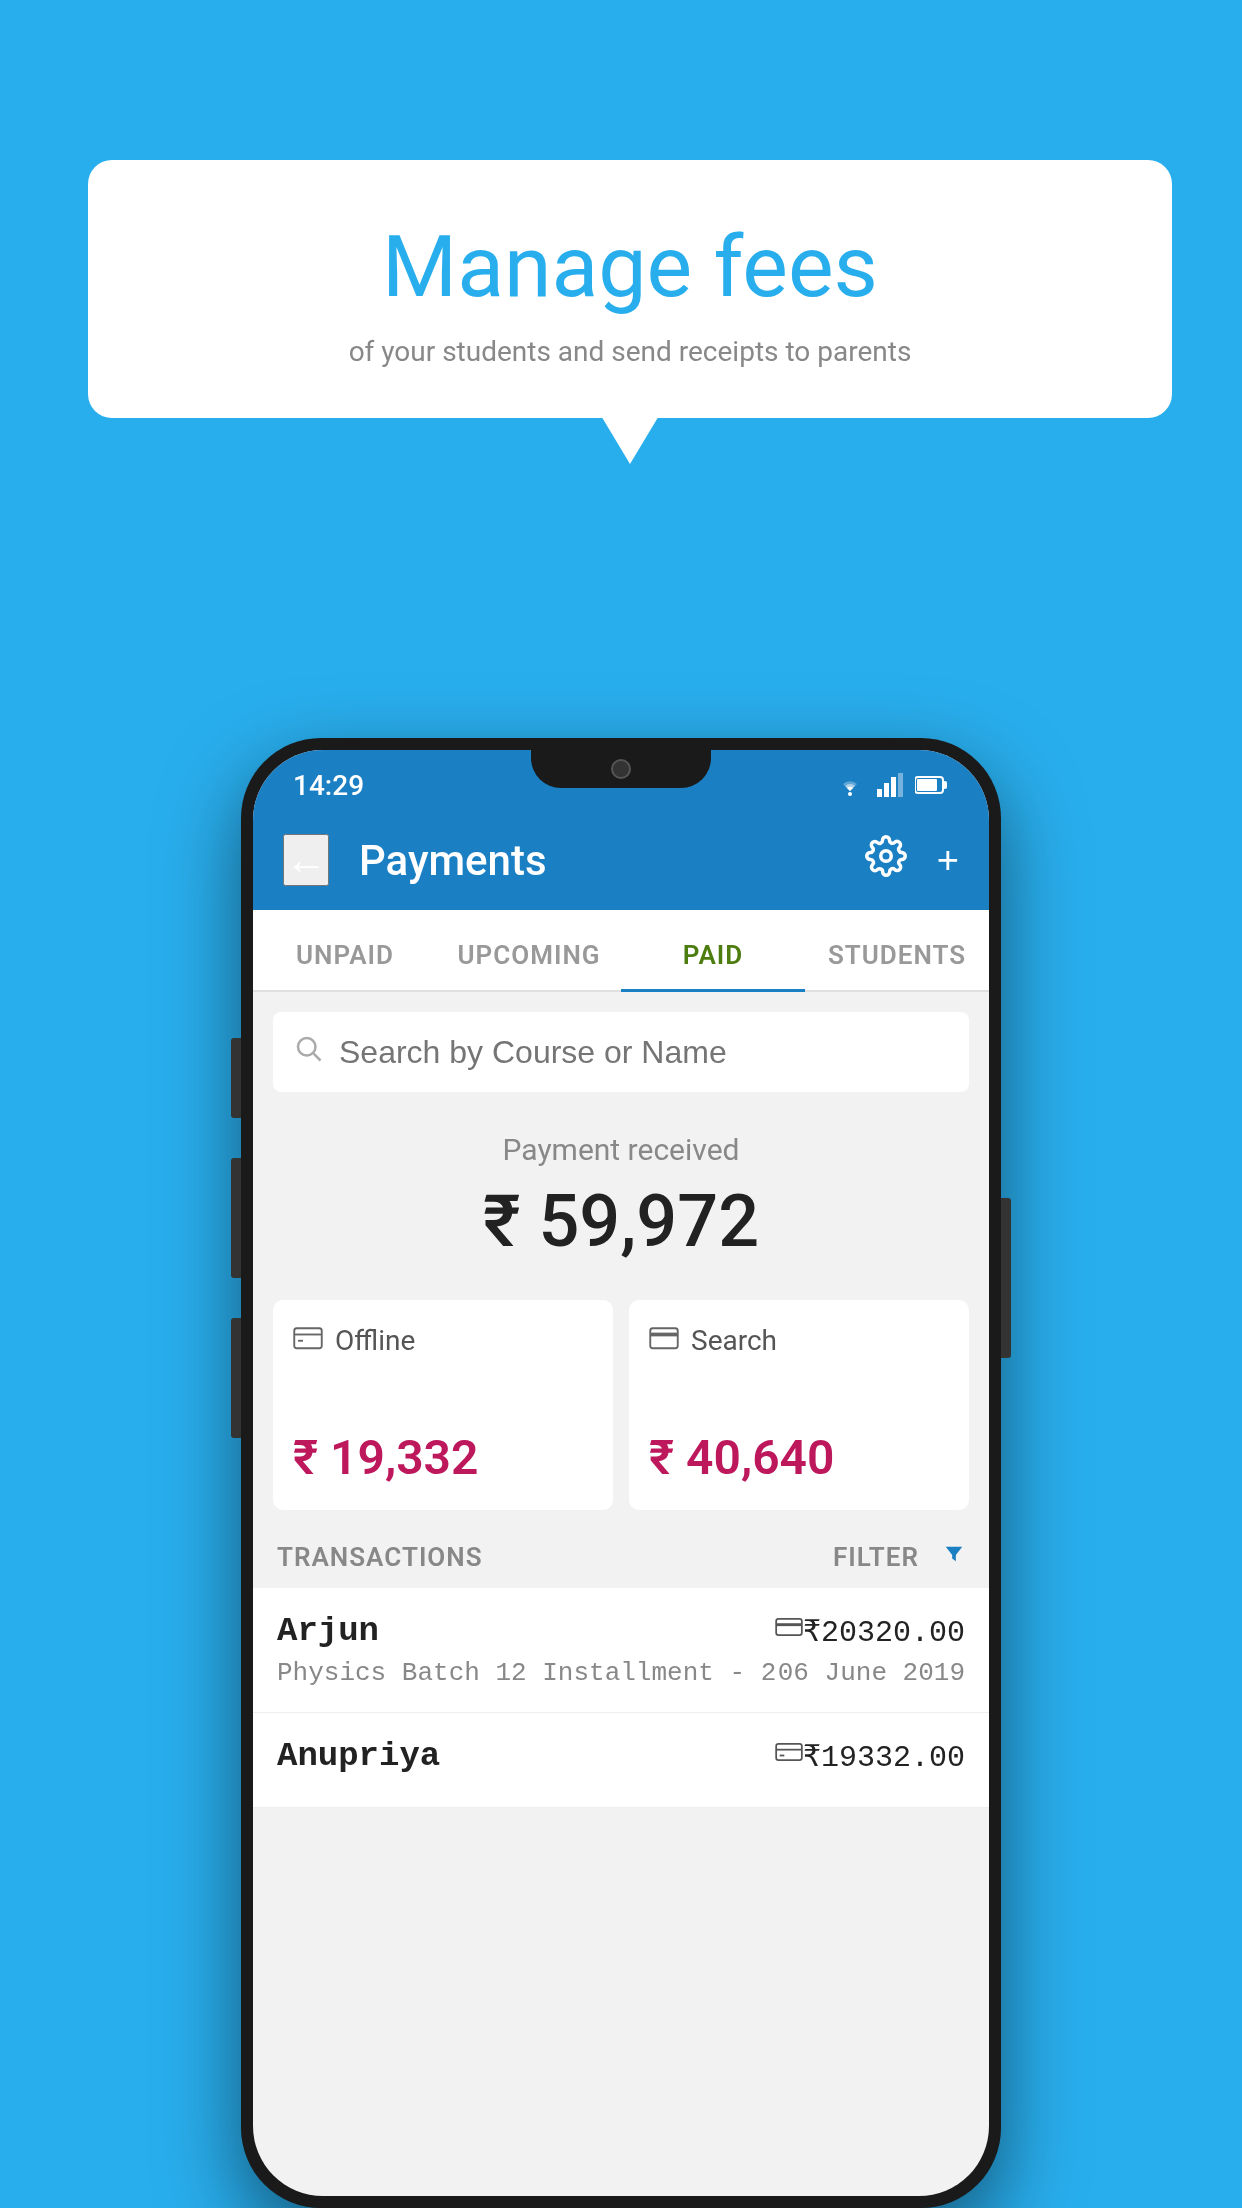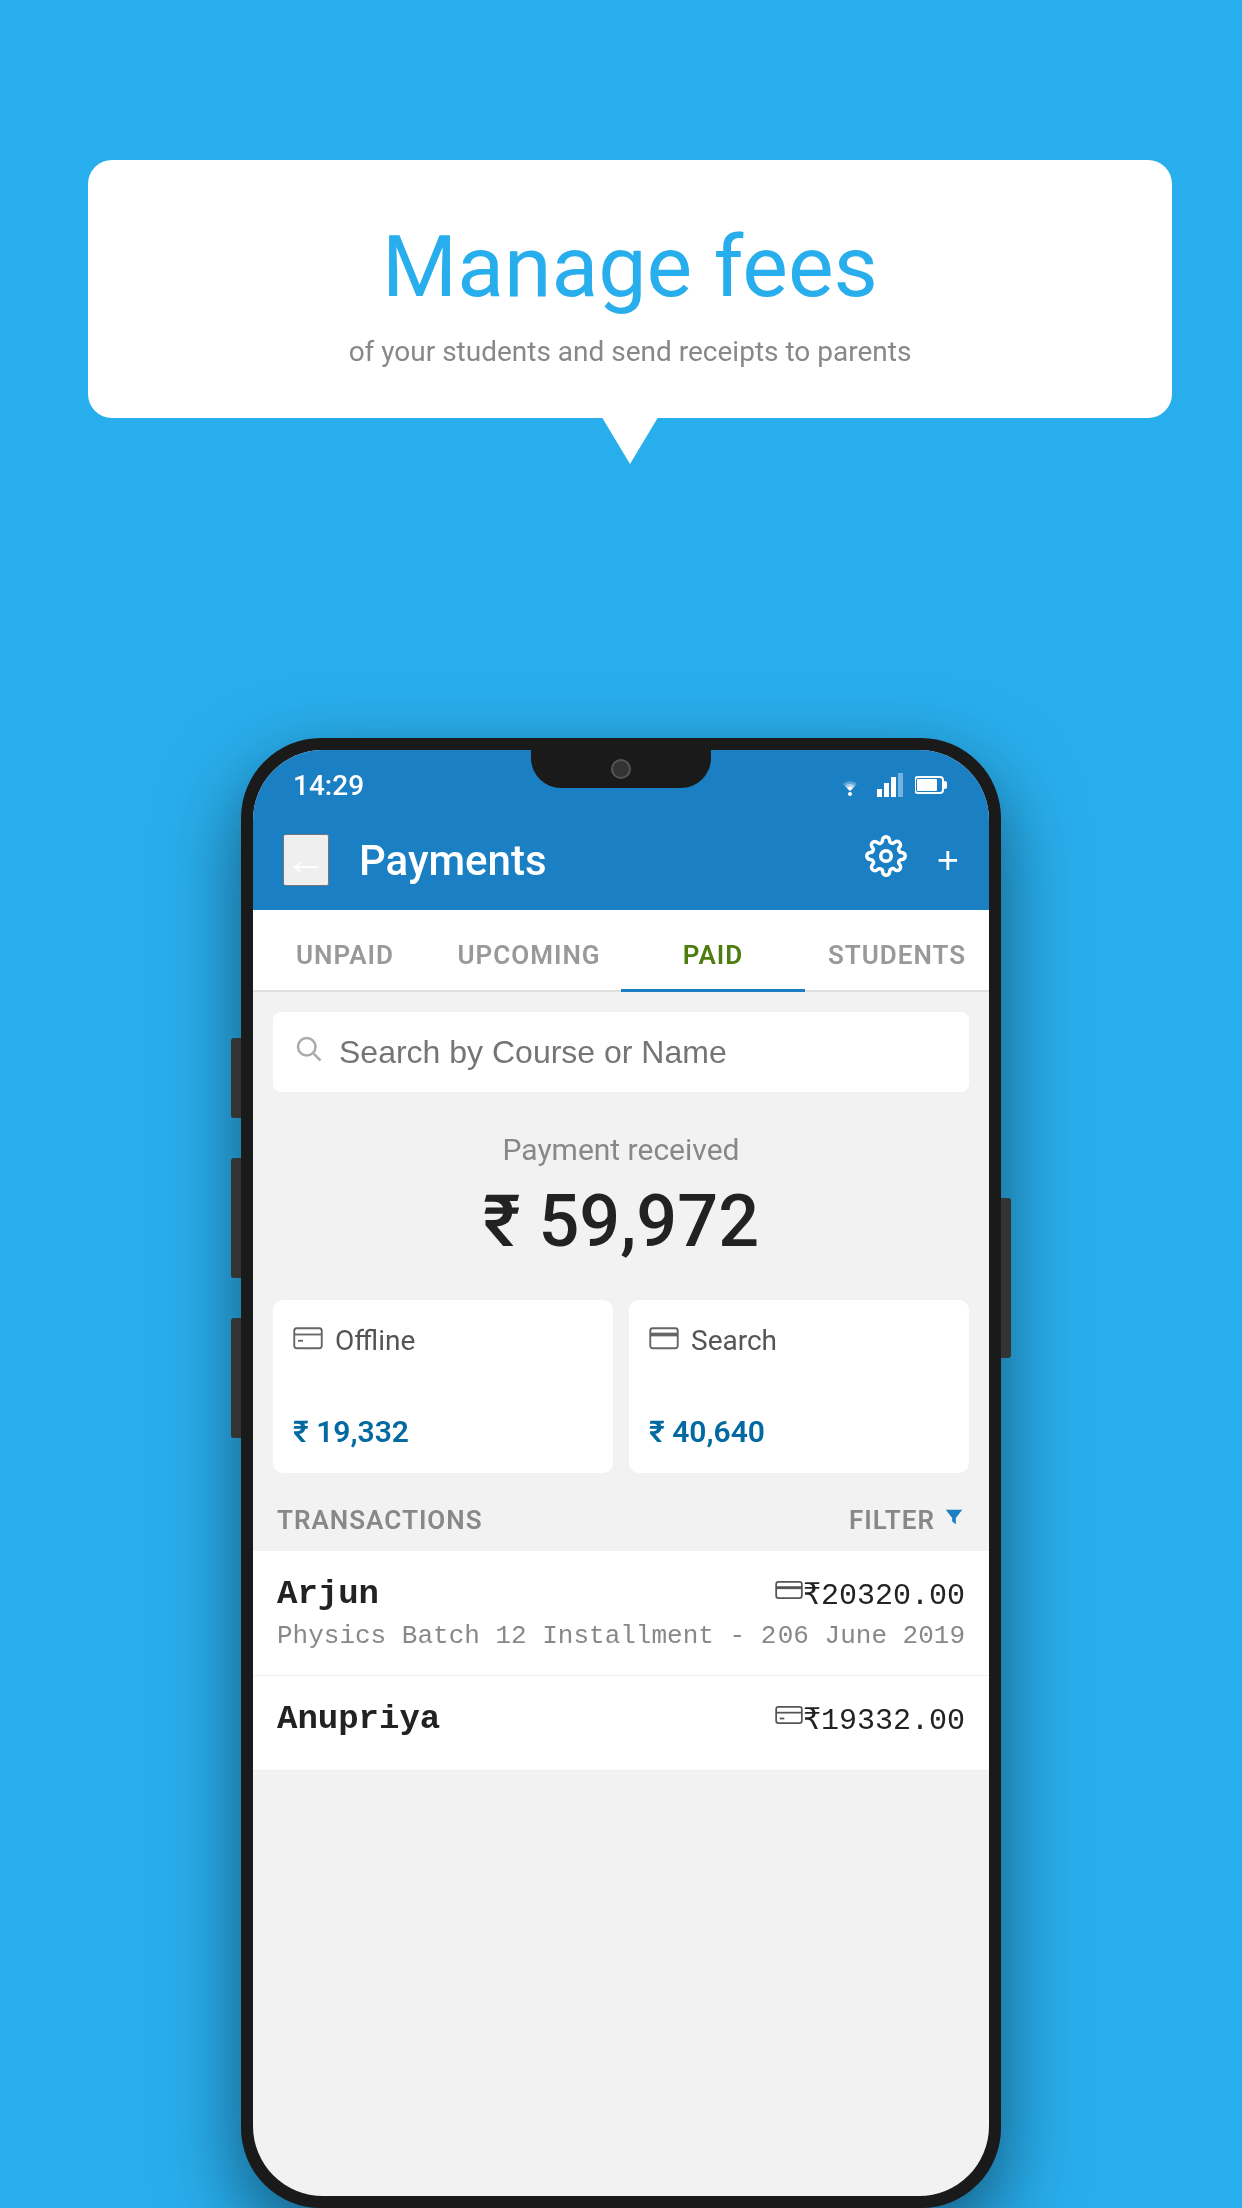--- a/index.html
+++ b/index.html
@@ -256,42 +256,43 @@
     }
     .card-icon {
       font-size: 28px;
       color: #666;
     }
     .card-label {
       font-size: 28px;
       color: #555;
     }
     .card-amount {
-      font-size: 30px;
+      font-size: 48px;
       font-weight: 600;
-      color: #0369a1;
+      color: #be185d;
+      margin-top: 15px;
     }
 
     
     .transactions-header {
       display: flex;
       justify-content: space-between;
       align-items: center;
       padding: 16px 24px;
     }
     .transactions-label {
       font-size: 26px;
       font-weight: 600;
       color: #888;
       letter-spacing: 1px;
     }
     .filter-btn {
       display: flex;
       align-items: center;
-      gap: 8px;
+      gap: 24px;
       font-size: 26px;
       font-weight: 600;
       color: #888;
       letter-spacing: 1px;
       cursor: pointer;
     }
     .filter-icon {
       color: #1B7FC4;
       font-size: 24px;
     }

